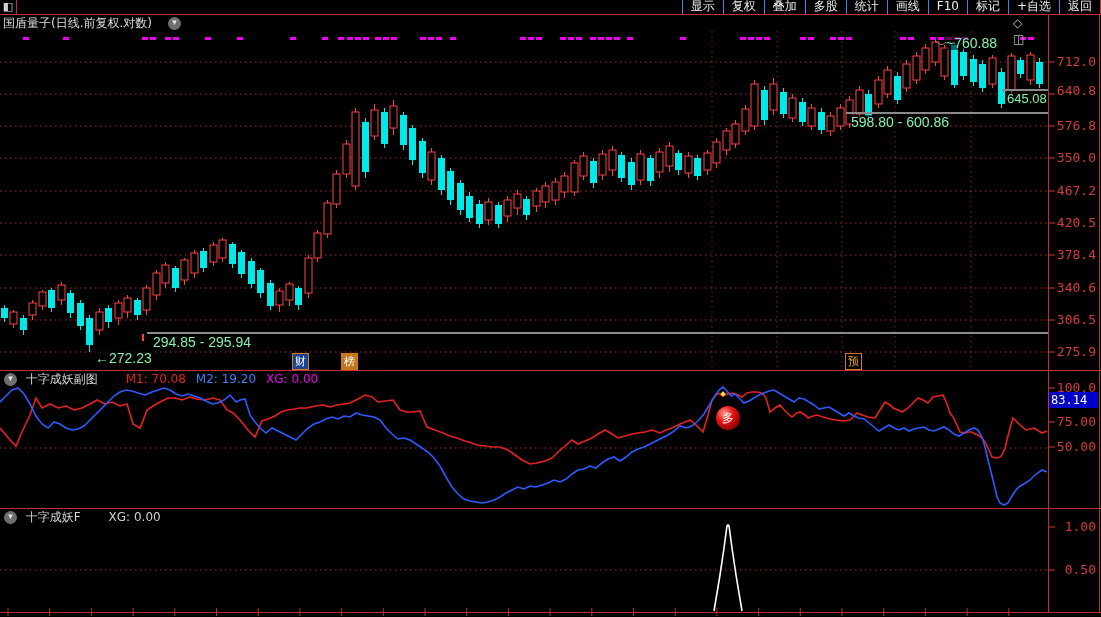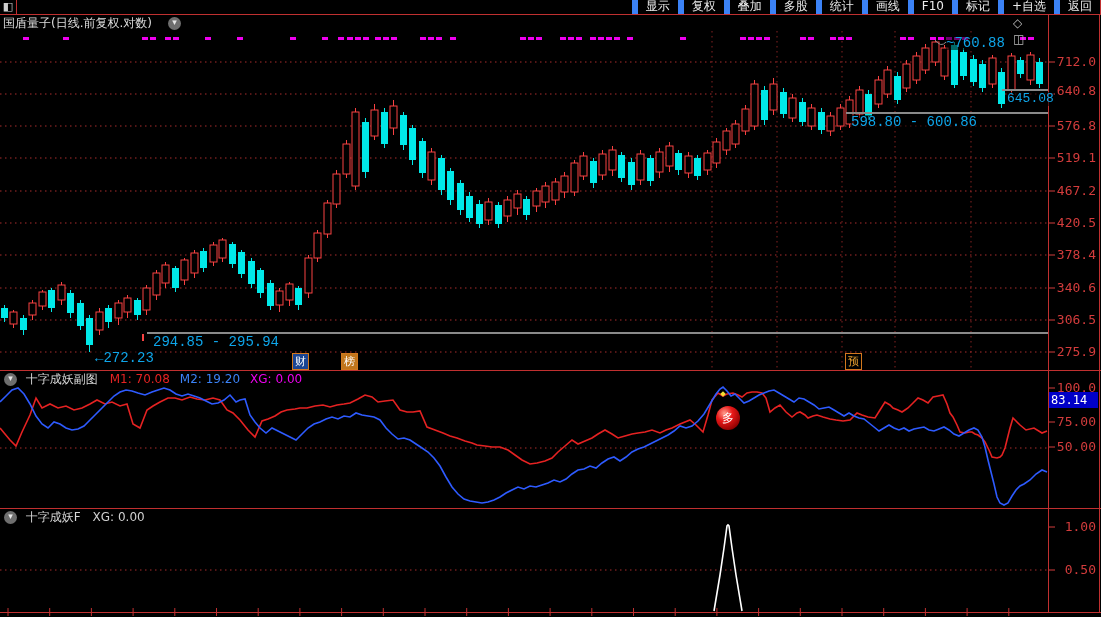--- a/index.html
+++ b/index.html
@@ -7,37 +7,37 @@
        font-family:"DejaVu Sans",sans-serif;-webkit-font-smoothing:none;}
   .abs{position:absolute;}
   
   #topbar{left:0;top:0;width:1101px;height:14px;background:#000;border-bottom:1px solid #c03030;
           display:flex;align-items:center;font-size:12px;color:#e0e0e0;white-space:nowrap;z-index:30;}
   #win-split{width:16px;text-align:center;color:#cfcfcf;font-size:11px;line-height:14px;}
   #topbar-sep{width:1px;height:14px;background:#c03030;margin-right:4px;}
   .period{padding:0 7px;line-height:14px;cursor:default;}
   .period.active{color:#00e8e8;}
   #tools{margin-left:auto;display:flex;height:14px;border-right:1px solid #c03030;}
-  .tool{border-left:6px solid #3b82f6;padding:0 8px;line-height:13px;font-size:12px;color:#ececec;}
+  .tool{border-left:1px solid #3b82f6;padding:0 8px;line-height:13px;font-size:12px;color:#ececec;}
   
   #titlerow{left:0;top:15px;width:1045px;height:16px;color:#dedede;font-size:12px;line-height:16px;z-index:25;}
   #symtitle{position:absolute;left:3px;top:0;}
   .chev{display:inline-block;width:13px;height:13px;border-radius:50%;background:#6e6e6e;color:#e8e8e8;
         text-align:center;line-height:11px;font-size:9px;vertical-align:middle;}
   #tr-icons{position:absolute;left:1013px;top:0;color:#b8b8b8;font-size:12px;letter-spacing:5px;}
   
   .paneltitle{left:0;height:14px;font-size:12px;line-height:14px;color:#d8d8d8;white-space:nowrap;z-index:25;}
-  .ptxt{margin-right:8px;}
+  .ptxt{margin-right:24px;}
   
   .axlab{position:absolute;left:1052px;width:44px;text-align:right;font-family:"DejaVu Sans Mono",monospace;
          font-size:13px;color:#d33c3c;line-height:13px;z-index:22;}
   #badge8314{left:1049px;width:47px;height:16px;background:#0000c8;color:#fff;
              font-family:"DejaVu Sans Mono",monospace;font-size:12px;line-height:16px;padding-left:2px;z-index:23;}
   
-  .anno{position:absolute;color:#0ea5e9;font-family:Liberation Mono, monospace;font-size:13px;
+  .anno{position:absolute;color:#86efac;font-family:Liberation Sans, sans-serif;font-size:13px;
         line-height:14px;z-index:21;background:rgba(0,0,0,.55);text-align:right;}
   .mbadge{position:absolute;width:15px;height:15px;font-size:11px;line-height:15px;text-align:center;
           border:1px solid #d2781e;z-index:24;}
   
   #chartsvg{left:0;top:0;z-index:10;}
   .vborder{width:1px;background:#c03030;z-index:15;}
   .hborder{height:1px;background:#c03030;left:0;width:1101px;z-index:15;}
   .pane{z-index:28;}
 </style>
 </head>
@@ -443,21 +443,21 @@
     </g>
 </svg>
 
 <div class="pane abs" style="left:0;top:31px;width:1048px;height:338px;"></div>
 <div class="pane abs" style="left:0;top:386px;width:1048px;height:121px;"></div>
 <div class="pane abs" style="left:0;top:524px;width:1048px;height:88px;"></div>
 
 <div class="axlab" style="top: 55px;">712.0</div>
 <div class="axlab" style="top: 84px;">640.8</div>
 <div class="axlab" style="top: 119px;">576.8</div>
-<div class="axlab" style="top: 151px;">519.1</div>
+<div class="axlab" style="top: 151px;">350.0</div>
 <div class="axlab" style="top: 184px;">467.2</div>
 <div class="axlab" style="top: 216px;">420.5</div>
 <div class="axlab" style="top: 248px;">378.4</div>
 <div class="axlab" style="top: 281px;">340.6</div>
 <div class="axlab" style="top: 313px;">306.5</div>
 <div class="axlab" style="top: 345px;">275.9</div>
 <div class="axlab" style="top: 381px;">100.0</div>
 <div class="axlab" style="top: 415px;">75.00</div>
 <div class="axlab" style="top: 440px;">50.00</div>
 <div class="axlab" style="top: 520px;">1.00</div>

